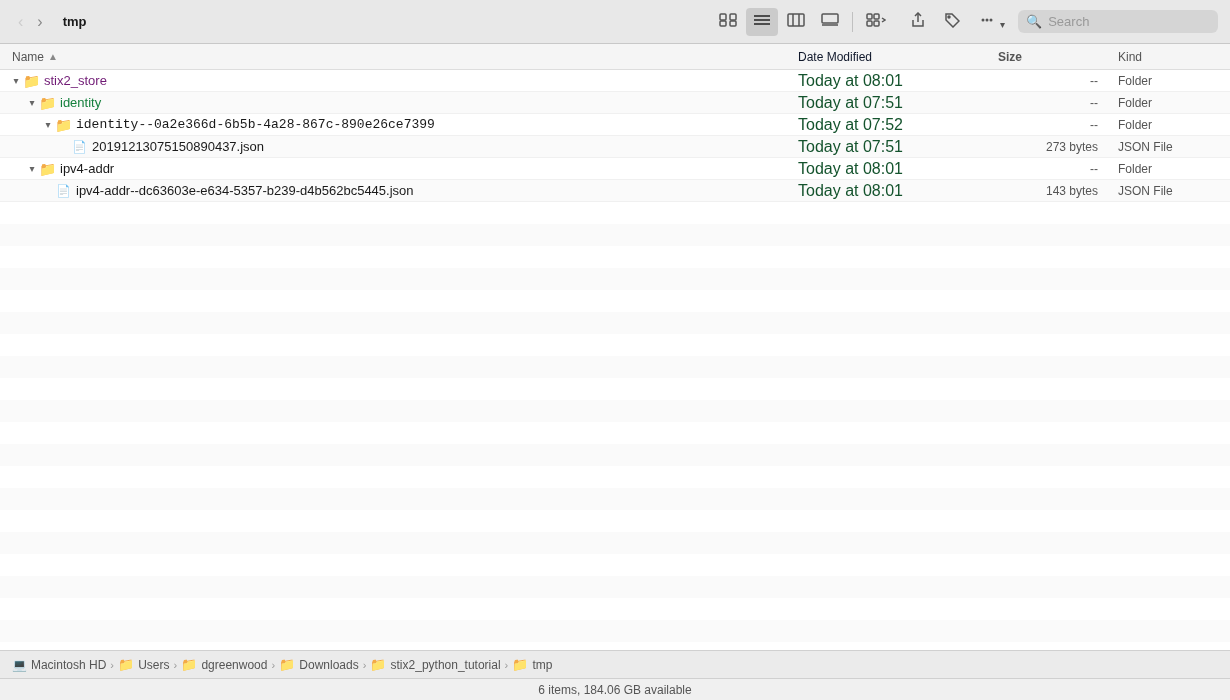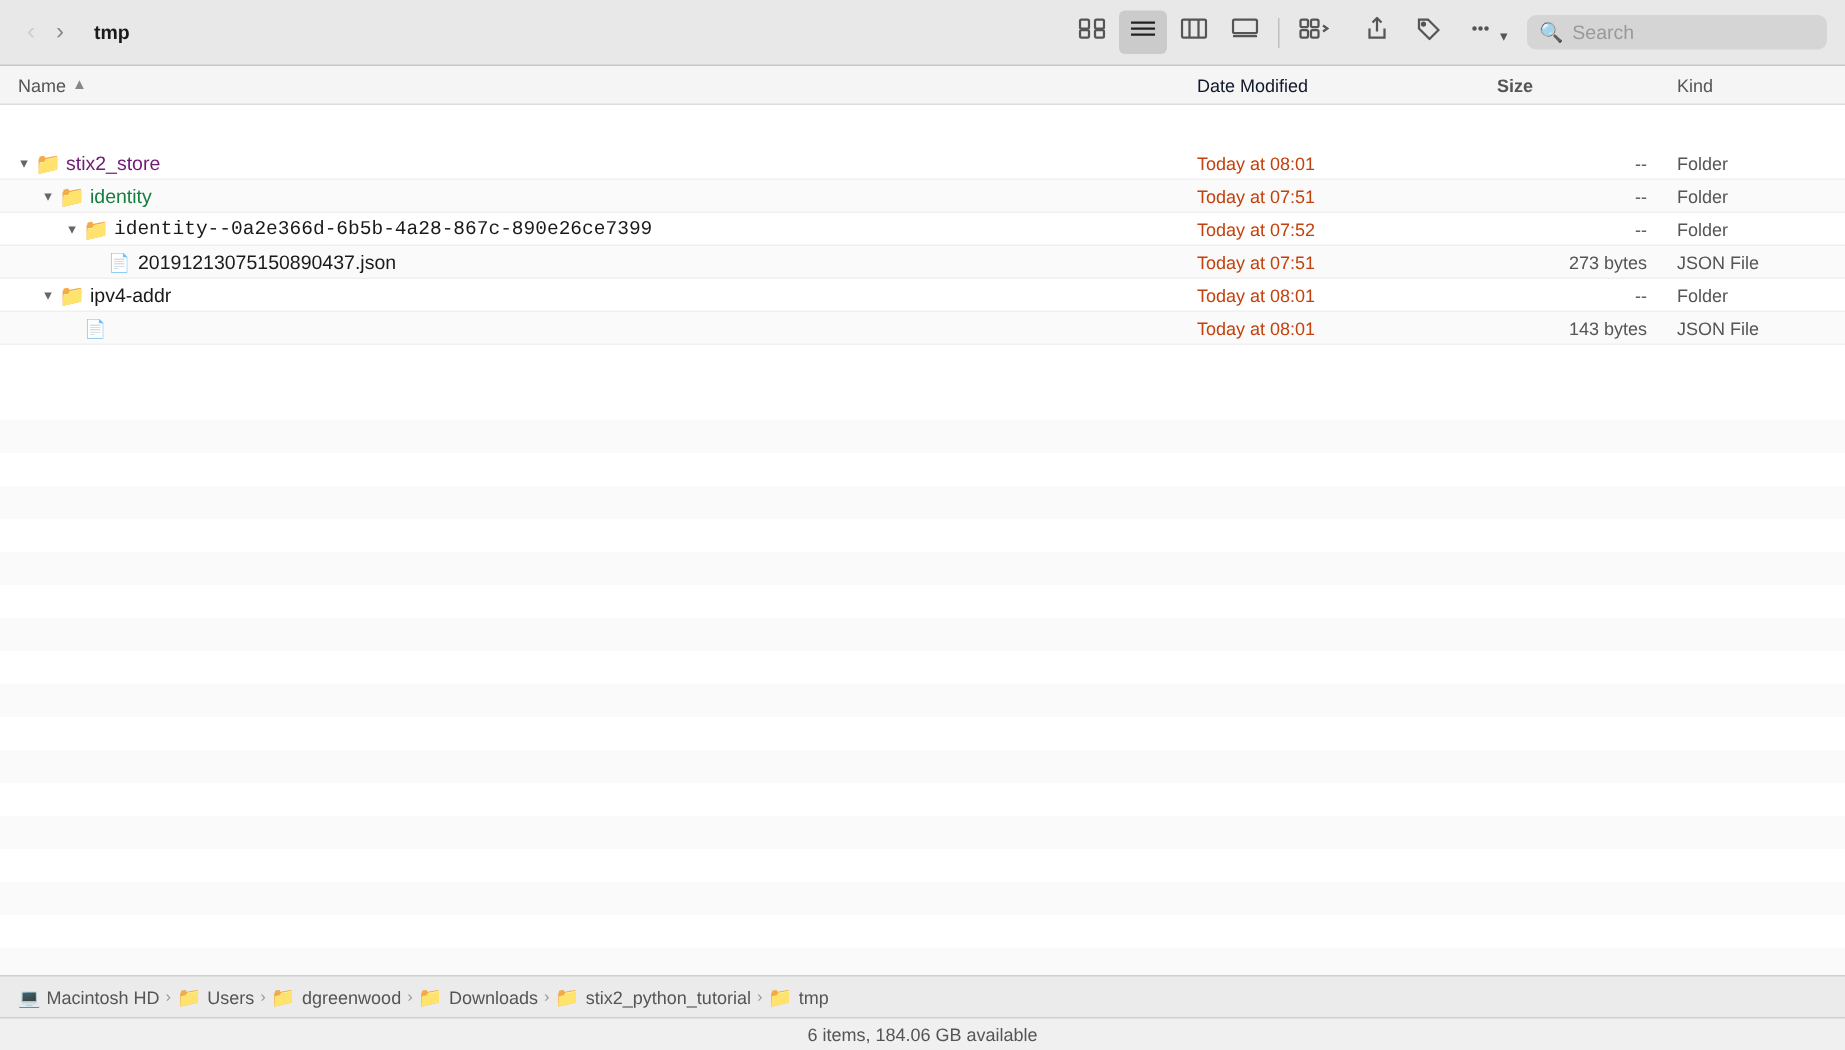--- a/index.html
+++ b/index.html
@@ -108,21 +108,20 @@
     }
     .search-input::placeholder { color: #999; }
 
     
     .file-area {
       flex: 1;
       background: #ffffff;
       overflow-y: auto;
       display: flex;
       flex-direction: column;
-      gap: 28px;
     }
 
     
     .col-header {
       display: flex;
       align-items: center;
       background: #f5f5f5;
       border-bottom: 1px solid #ddd;
       height: 26px;
       padding: 0;
@@ -208,22 +207,22 @@
       display: inline-flex;
       align-items: center;
       justify-content: center;
       margin-right: 4px;
       flex-shrink: 0;
     }
     .folder-icon { color: #4ea8e6; font-size: 14px; }
     .json-icon { color: #888; font-size: 11px; }
     .file-cell-date {
       width: 200px;
-      font-size: 12px;
-      color: #c2410c;
+      font-size: 16px;
+      color: #14532d;
       padding-left: 8px;
       white-space: nowrap;
       margin-left: 20px;
     }
     .file-cell-size {
       width: 120px;
       font-size: 12px;
       color: #555;
       padding-left: 8px;
       text-align: right;
@@ -434,20 +433,21 @@
     </div>
     <div class="file-cell-date">Today at 08:01</div>
     <div class="file-cell-size">--</div>
     <div class="file-cell-kind">Folder</div>
   </div>
       <div class="file-row">
     <div class="file-cell-name">
       <span class="indent" style="width:40px;"></span>
       <span style="width:16px;display:inline-block;flex-shrink:0;"></span>
       <span class="file-icon json-icon" style="color:#aaa;font-size:12px;">📄</span>
+      <span style="font-size:13px;color:#1a1a1a;">ipv4-addr--dc63603e-e634-5357-b239-d4b562bc5445.json</span>
     </div>
     <div class="file-cell-date">Today at 08:01</div>
     <div class="file-cell-size">143 bytes</div>
     <div class="file-cell-kind">JSON File</div>
   </div>
     </div>
 
   <div class="empty-rows"></div>
 </div>
 

